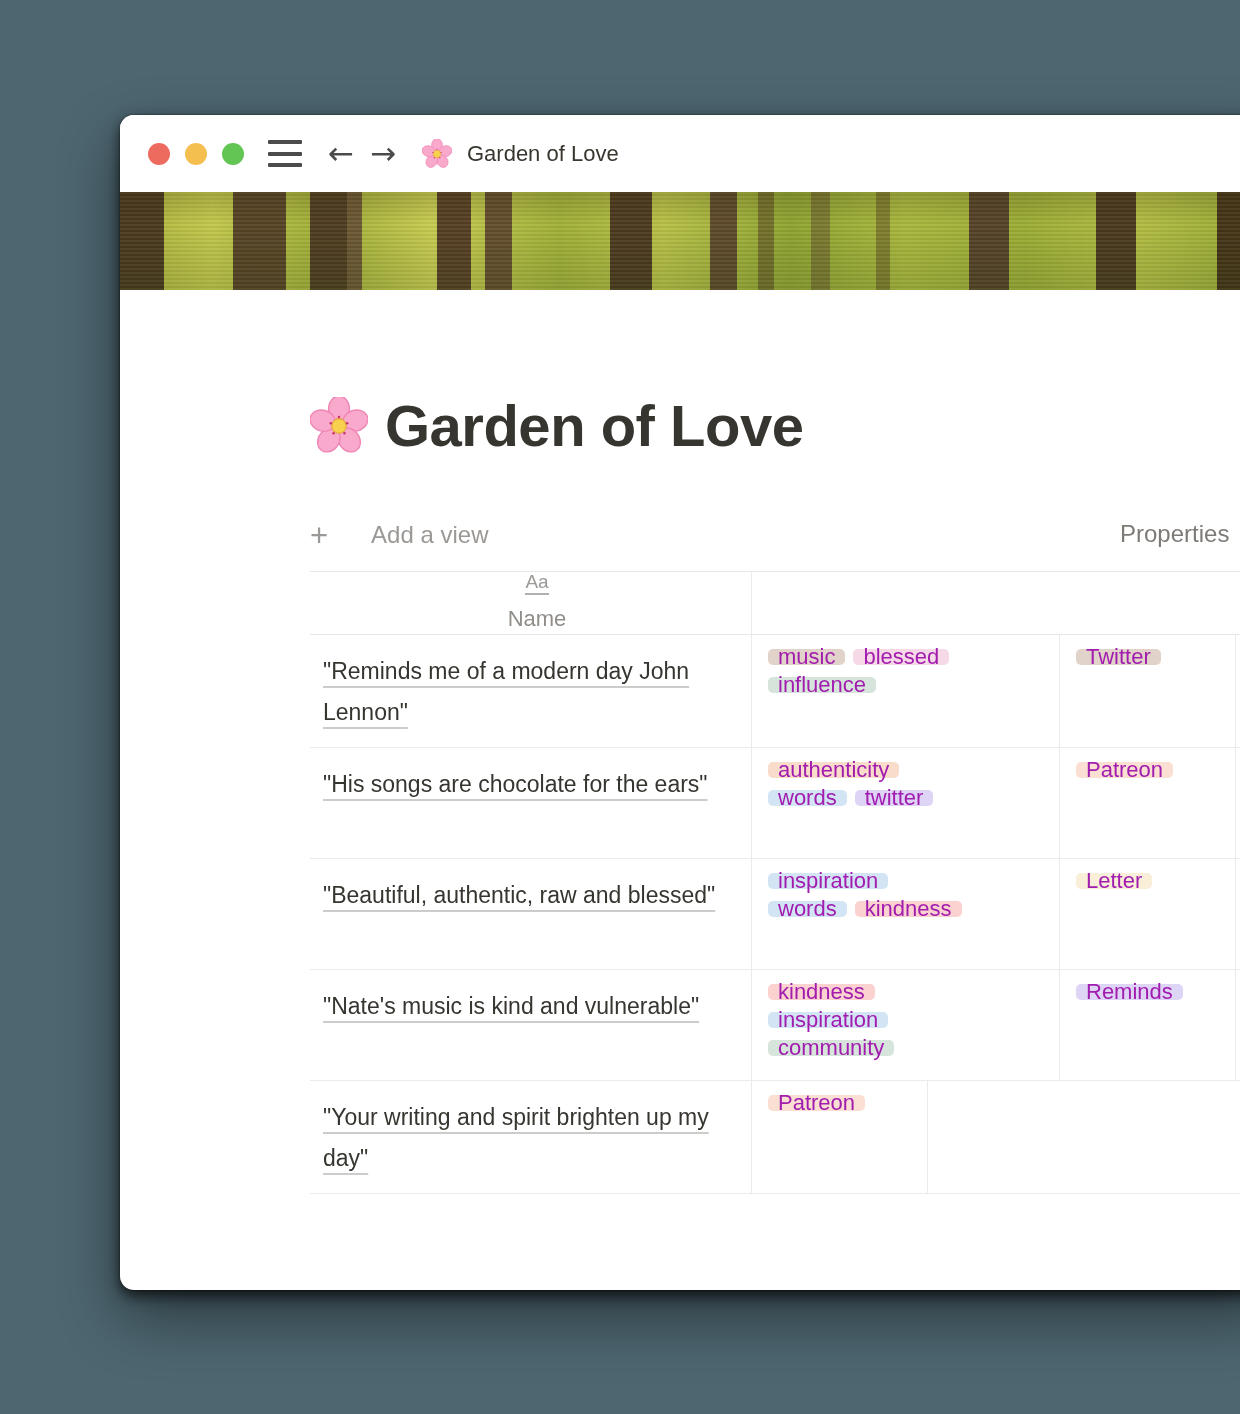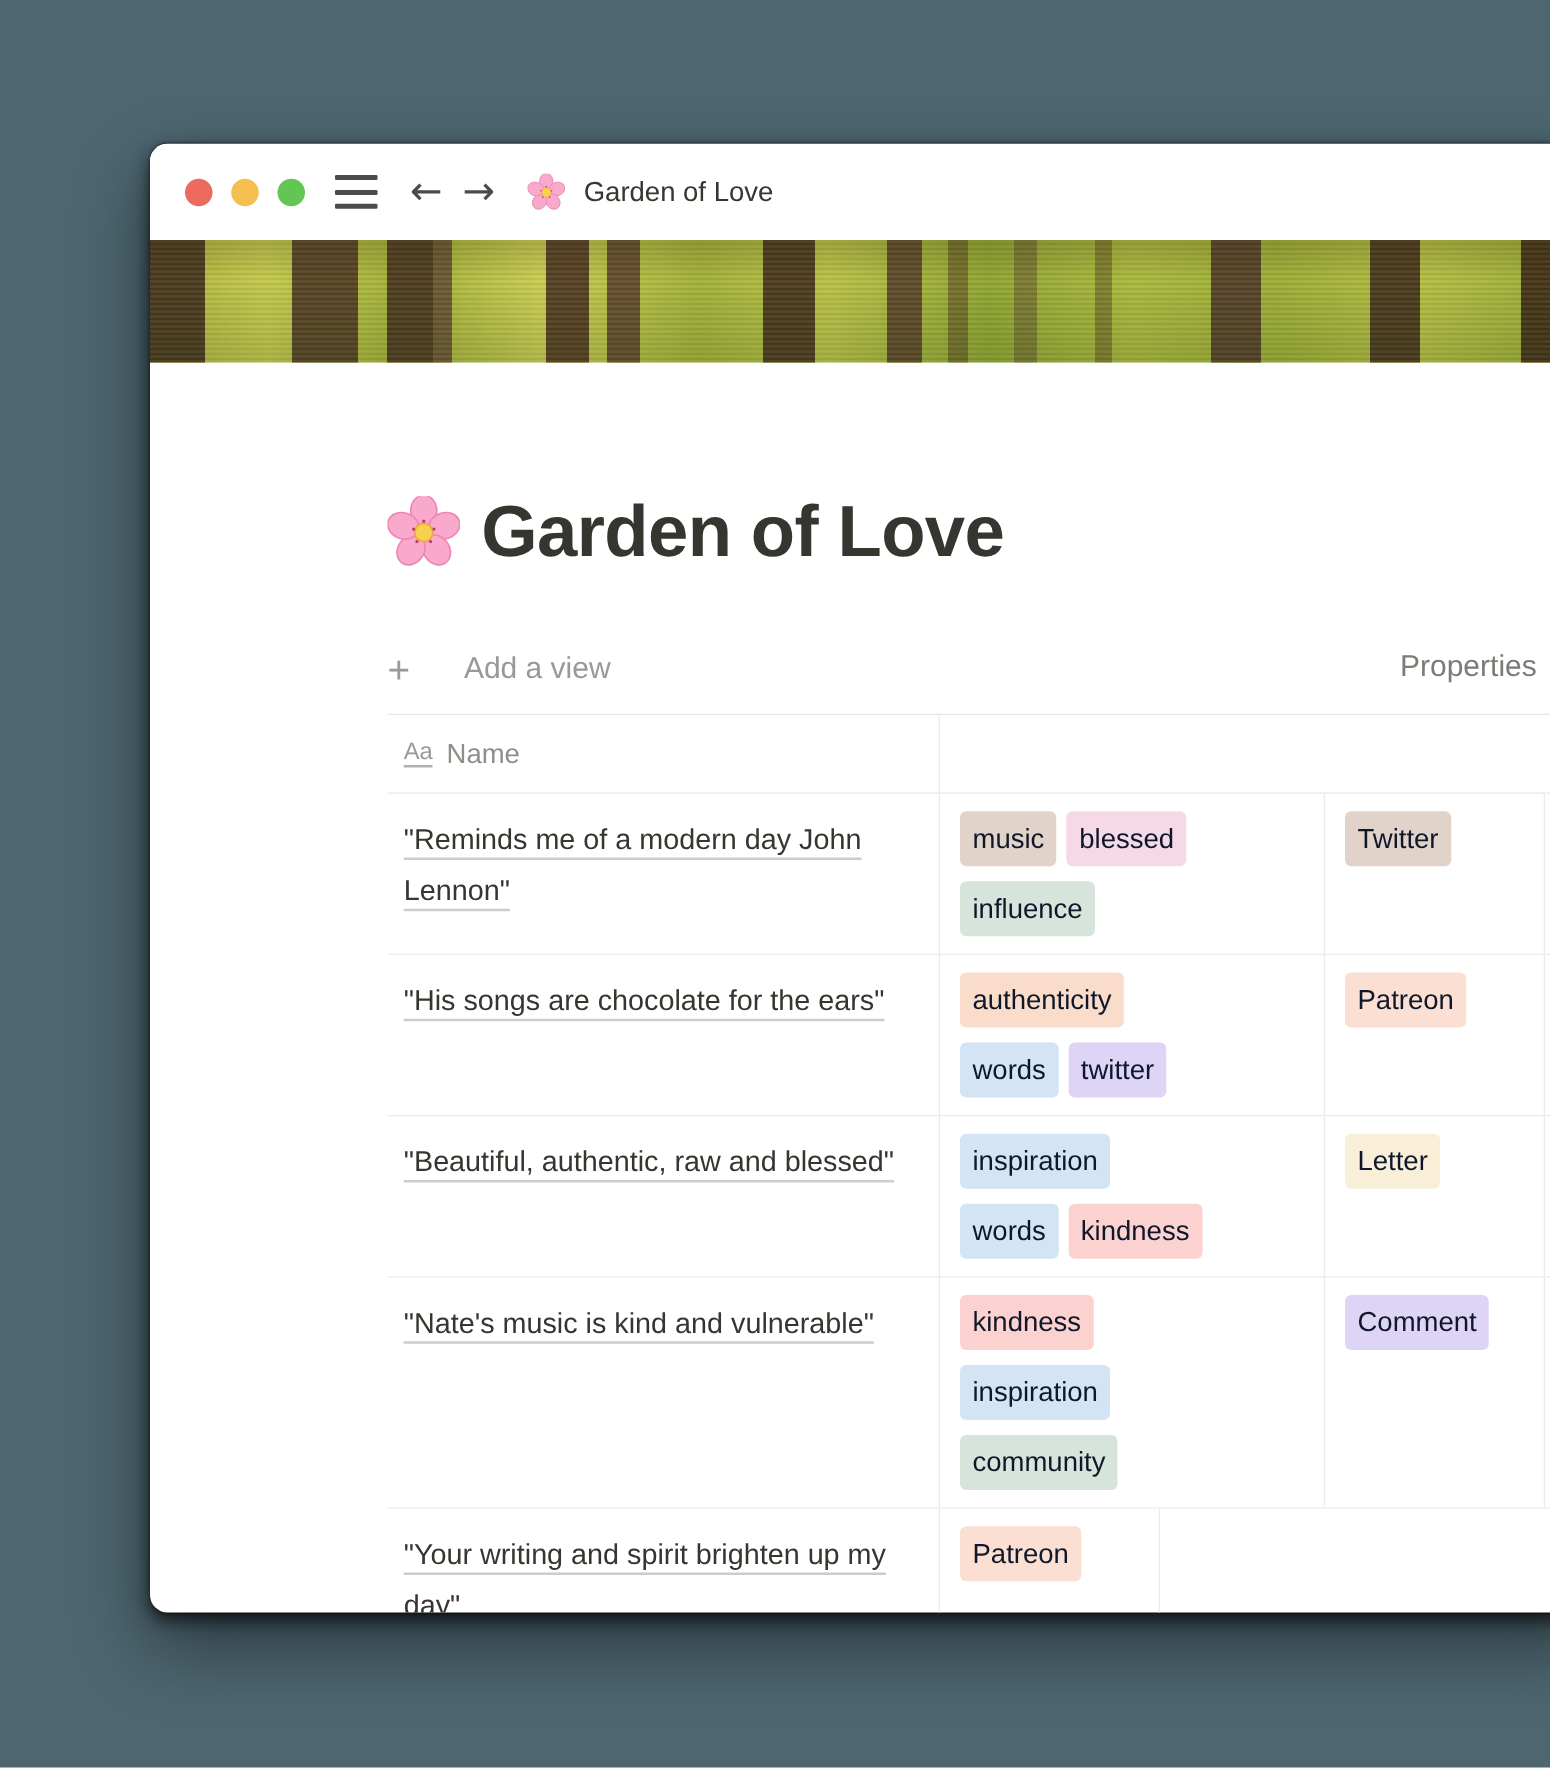--- a/index.html
+++ b/index.html
@@ -50,21 +50,21 @@
   .page-title-row{margin-top:102px;display:flex;align-items:center;gap:17px;}
   .page-title{font-size:58px;font-weight:700;color:#37352f;letter-spacing:-0.5px;}
   .toolbar{margin-top:54px;height:44px;position:relative;display:flex;align-items:center;}
   .add-view{display:flex;align-items:center;gap:11px;color:#9b9895;cursor:pointer;}
   .add-view .plus{font-size:31px;line-height:1;font-weight:400;}
   .add-view .lbl{font-size:24px;margin-left:32px;}
   .properties{position:absolute;left:810px;top:7px;font-size:24px;color:#7e7b77;white-space:nowrap;cursor:pointer;}
   
   .table{margin-top:14px;}
   .header-row{display:flex;border-top:1px solid #e8e7e5;border-bottom:1px solid #e8e7e5;height:62px;}
-  .hcell{display:flex;align-items:center;gap:11px;color:#918e8a;font-size:22px;}
+  .hcell{display:flex;align-items:center;gap:11px;color:#918e8a;font-size:22px;flex-direction:column;}
   .hcell,.cell{box-sizing:border-box;}
   .col-name{width:442px;padding-left:13px;}
   .col-themes{width:308px;padding-left:16px;}
   .col-type{width:176px;padding-left:16px;}
   .vline{border-right:1px solid #ecebe9;}
   .icon-aa{font-size:19px;color:#9c9996;border-bottom:2px solid #b3b1ae;line-height:1.05;padding-bottom:1px;}
   .icon-list{width:20px;height:17px;display:flex;flex-direction:column;justify-content:space-between;}
   .icon-list i{display:flex;align-items:center;gap:4px;}
   .icon-list i:before{content:"";width:3px;height:3px;border-radius:50%;background:#9c9996;}
   .icon-list i:after{content:"";width:13px;height:3px;border-radius:1px;background:#9c9996;}
@@ -72,22 +72,22 @@
   .icon-select:after{content:"";border:5px solid transparent;border-top:7px solid #fff;margin-top:6px;}
   .row{display:flex;min-height:110px;border-bottom:1px solid #ecebe9;}
   .cell-name{width:442px;padding:16px 29px 14px 13px;}
   .name-text{font-size:23px;line-height:41px;font-weight:500;color:#37352f;
     text-decoration:underline;text-decoration-color:rgba(55,53,47,0.25);
     text-decoration-thickness:1.5px;text-underline-offset:7px;cursor:pointer;}
   .cell-themes{width:308px;padding:14px 16px;display:flex;flex-direction:column;gap:12px;align-items:flex-start;}
   .tag-line{display:flex;gap:8px;}
   .cell-type{width:176px;padding:14px 16px;}
   .filler{flex:1;}
-  .tag{height:44px;display:inline-flex;align-items:center;padding:0 10px;border-radius:5px;
-    font-size:22px;color:#0f172a;white-space:nowrap;}
+  .tag{height:16px;display:inline-flex;align-items:center;padding:0 10px;border-radius:5px;
+    font-size:22px;color:#a21caf;white-space:nowrap;}
   .footer-row{width:750px;height:54px;display:flex;align-items:center;justify-content:center;gap:13px;cursor:pointer;}
   .count-label{font-size:16px;letter-spacing:2.5px;color:#a19e9a;}
   .count-value{font-size:26px;color:#37352f;}
 </style>
 </head>
 <body>
 
 <svg width="0" height="0" style="position:absolute">
   <defs>
     <g id="flower">
@@ -204,21 +204,21 @@
               <div class="tag-line">
                 <span class="tag" style="background: rgb(251, 210, 207);">kindness</span>
               </div>
               <div class="tag-line">
                 <span class="tag" style="background: rgb(211, 229, 245);">inspiration</span>
               </div>
               <div class="tag-line">
                 <span class="tag" style="background: rgb(215, 228, 220);">community</span>
               </div>
             </div>
-            <div class="cell cell-type vline"><span class="tag" style="background: rgb(222, 212, 246);">Comment</span></div>
+            <div class="cell cell-type vline"><span class="tag" style="background: rgb(222, 212, 246);">Reminds</span></div>
             <div class="filler"></div>
           </div>
           <div class="row">
             <div class="cell cell-name vline"><span class="name-text">"Your writing and spirit brighten up my day"</span></div>
             <div class="cell cell-type vline"><span class="tag" style="background: rgb(250, 223, 210);">Patreon</span></div>
             <div class="filler"></div>
           </div>
         </div>
 
     </div>

